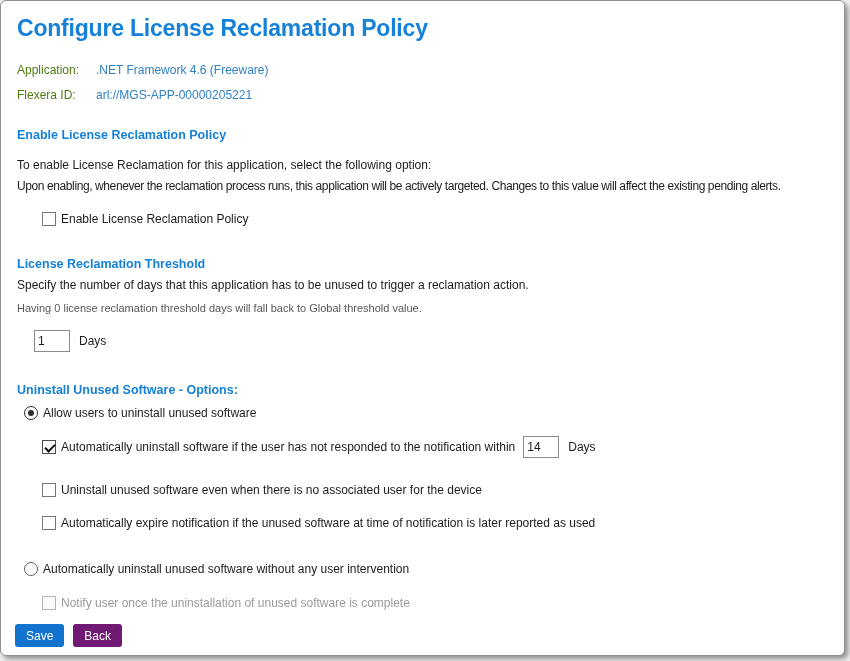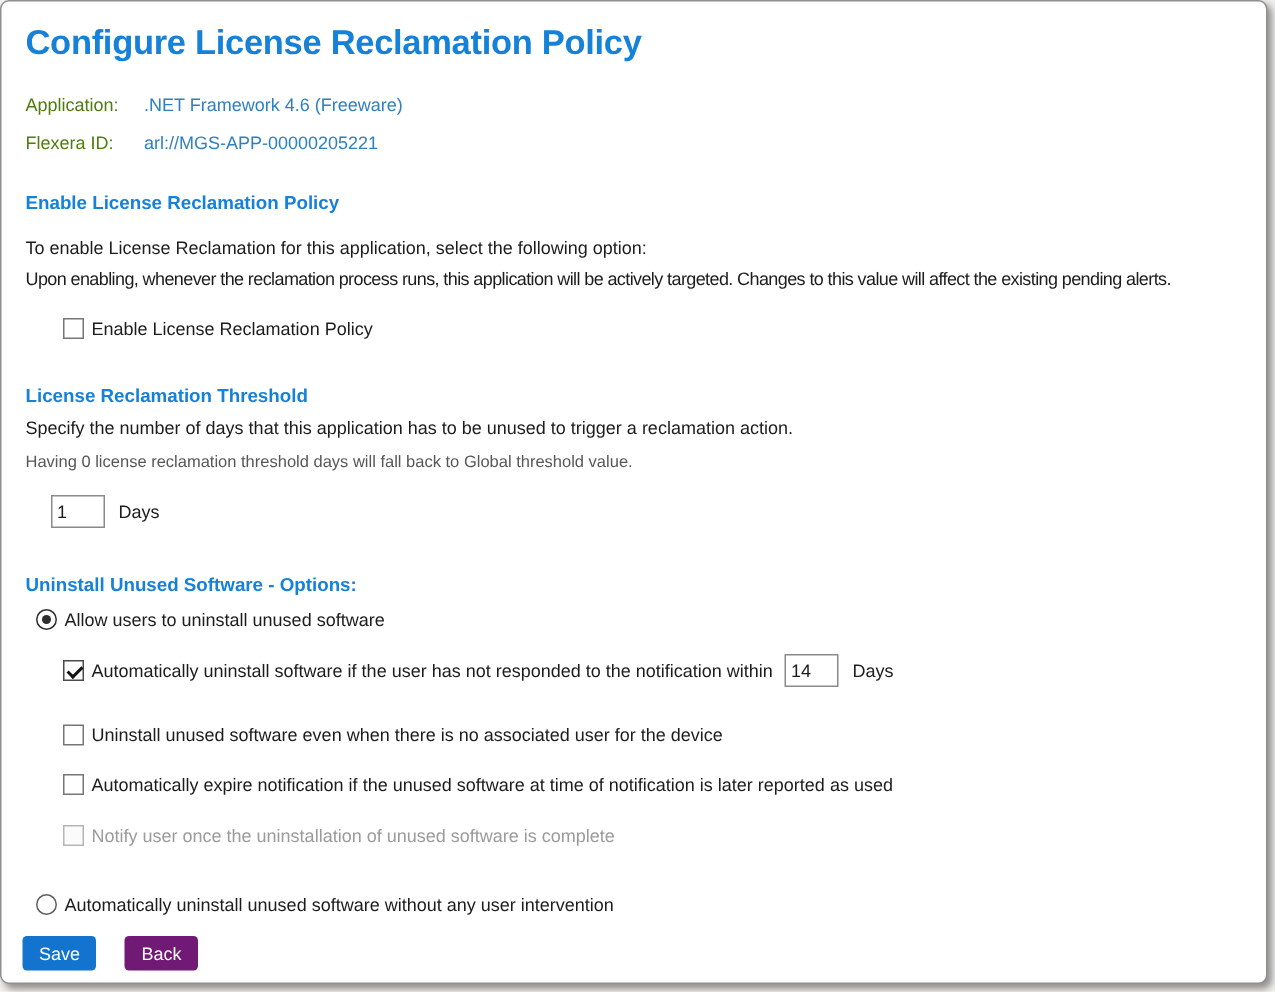--- a/index.html
+++ b/index.html
@@ -120,21 +120,21 @@
     font-family: "Liberation Sans", sans-serif;
     font-size: 12px;
     color: #1c1c1c;
     padding: 0 3px;
     background: #fff;
   }
   .field-label { font-size: 12px; color: #1c1c1c; margin-right: 9px; }
   .unit-label  { font-size: 12px; color: #1c1c1c; margin-left: 9px; }
   .inline-input { margin-left: 8px; }
 
-  .btn-row { display: flex; gap: 19px; margin-left: -2px; }
+  .btn-row { display: flex; gap: 9px; margin-left: -2px; }
   .btn {
     border: none;
     border-radius: 3px;
     color: #ffffff;
     font-family: "Liberation Sans", sans-serif;
     font-size: 12px;
     height: 23px;
     padding: 0 11px;
     cursor: pointer;
   }
@@ -194,28 +194,28 @@
   <div class="row indent-cb mt-cb2">
     <input type="checkbox" style="">
     <span class="cb-label">Uninstall unused software even when there is no associated user for the device</span>
   </div>
 
   <div class="row indent-cb mt-cb3">
     <input type="checkbox" style="">
     <span class="cb-label">Automatically expire notification if the unused software at time of notification is later reported as used</span>
   </div>
 
+  <div class="row indent-radio mt-r2">
+    <input type="radio" name="uninstall-option" style="">
+    <span class="radio-label">Automatically uninstall unused software without any user intervention</span>
+  </div>
+
   <div class="row indent-cb mt-cbn">
     <input type="checkbox" disabled="true" style="">
     <span class="cb-label disabled">Notify user once the uninstallation of unused software is complete</span>
   </div>
 
-  <div class="row indent-radio mt-r2">
-    <input type="radio" name="uninstall-option" style="">
-    <span class="radio-label">Automatically uninstall unused software without any user intervention</span>
-  </div>
-
   <div class="btn-row mt-btn">
     <button class="btn btn-save">Save</button>
     <button class="btn btn-back">Back</button>
   </div>
 
 </div>
 
 </body></html>

